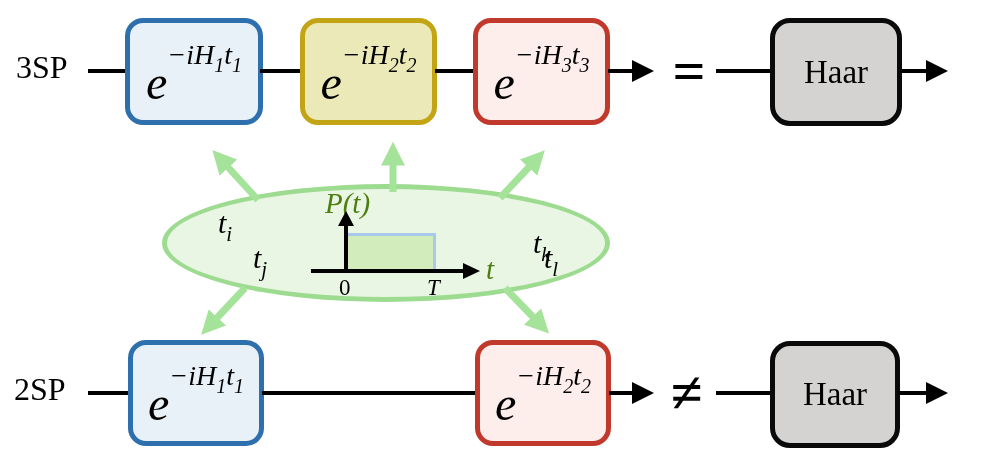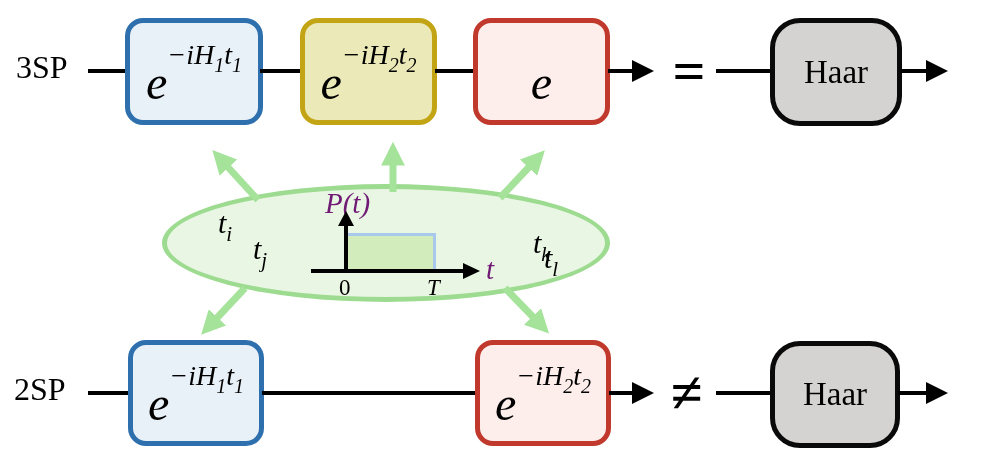--- a/index.html
+++ b/index.html
@@ -24,21 +24,21 @@
     display:flex; align-items:center; justify-content:center;
   }
   .gate-blue{ border:5px solid var(--gate-blue-border); background:var(--gate-blue-fill); }
   .gate-yellow{ border:5px solid var(--gate-yellow-border); background:var(--gate-yellow-fill); }
   .gate-red{ border:5px solid var(--gate-red-border); background:var(--gate-red-fill); }
   .math{ font-style:italic; display:inline-flex; align-items:flex-start; line-height:1; color:#000; }
   .mbase{ font-size:48px; margin-top:22px; }
   .msup{ font-size:28px; margin-top:4px; white-space:nowrap; }
   .msub{ font-size:20px; position:relative; top:8px; }
   .haar{
-    position:absolute; box-sizing:border-box; border:5px solid #0a0a0a; border-radius:30px;
+    position:absolute; box-sizing:border-box; border:5px solid #0a0a0a; border-radius:20px;
     background:var(--haar-fill); display:flex; align-items:center; justify-content:center;
   }
   .haar-label{ font-size:33px; color:#000; }
   .wire-head{
     position:absolute; width:0; height:0;
     border-top:11px solid transparent; border-bottom:11px solid transparent;
     border-left:22px solid #000;
   }
   .relation{
     position:absolute; width:74px; height:74px; display:flex; align-items:center;
@@ -46,21 +46,21 @@
   }
   .ellipse{
     position:absolute; left:162px; top:184px; width:448px; height:118px;
     box-sizing:border-box; border:5px solid var(--ellipse-border);
     background:var(--ellipse-fill); border-radius:50%;
   }
   .tlabel{
     position:absolute; font-style:italic; font-size:30px; line-height:1; color:#000;
   }
   .tl-sub{ font-size:21px; position:relative; top:8px; font-style:italic; }
-  .plot-label{ position:absolute; font-style:italic; font-size:29px; line-height:1; color:#701a75; }
+  .plot-label{ position:absolute; font-style:italic; font-size:29px; line-height:1; color:#4d7c0f; }
   .tick{ position:absolute; font-size:23px; line-height:1; color:#000; }
   .axis-v{ position:absolute; width:4px; background:#000; }
   .axis-h{ position:absolute; height:4px; background:#000; }
   .tri-up{
     position:absolute; width:0; height:0;
     border-left:8px solid transparent; border-right:8px solid transparent;
     border-bottom:15px solid #000;
   }
   .tri-right{
     position:absolute; width:0; height:0;
@@ -94,38 +94,39 @@
     <span class="math">
         <span class="mbase">e</span>
         <span class="msup"><span>−iH</span><span class="msub">2</span><span>t</span><span class="msub">2</span></span>
       </span>
   </div>
   <div class="wire" style="left:435px;top:69px;width:40px"></div>
 
   <div class="gate gate-red" style="left:473px;top:18px;width:137px;height:107px">
     <span class="math">
         <span class="mbase">e</span>
+        <span class="msup"><span>−iH</span><span class="msub">3</span><span>t</span><span class="msub">3</span></span>
       </span>
   </div>
   <div class="wire" style="left:608px;top:69px;width:26px"></div>
   <div class="wire-head" style="left:632px;top:60px"></div>
 
   <div class="relation" style="left:652px;top:34px">=</div>
 
   <div class="wire" style="left:716px;top:69px;width:56px"></div>
   <div class="haar" style="left:770px;top:18px;width:132px;height:108px">
     <span class="haar-label">Haar</span>
   </div>
   <div class="wire" style="left:900px;top:69px;width:28px"></div>
   <div class="wire-head" style="left:926px;top:60px"></div>
 
   <div class="ellipse"></div>
 
   <span class="tlabel" style="left:218px;top:208px"><span>t</span><span class="tl-sub">i</span></span>
-  <span class="tlabel" style="left:253px;top:234px"><span>t</span><span class="tl-sub">j</span></span>
+  <span class="tlabel" style="left:253px;top:243px"><span>t</span><span class="tl-sub">j</span></span>
   <span class="tlabel" style="left:533px;top:228px"><span>t</span><span class="tl-sub">k</span></span>
   <span class="tlabel" style="left:544px;top:243px"><span>t</span><span class="tl-sub">l</span></span>
 
   <div class="plot-label" style="left:325px;top:189px">P(t)</div>
   <div class="pulse"></div>
   <div class="tri-up" style="left:338px;top:211px"></div>
   <div class="axis-v" style="left:344px;top:224px;height:49px"></div>
   <div class="axis-h" style="left:311px;top:269px;width:154px"></div>
   <div class="tri-right" style="left:463px;top:263px"></div>
   <div class="plot-label" style="left:486px;top:255px">t</div>

